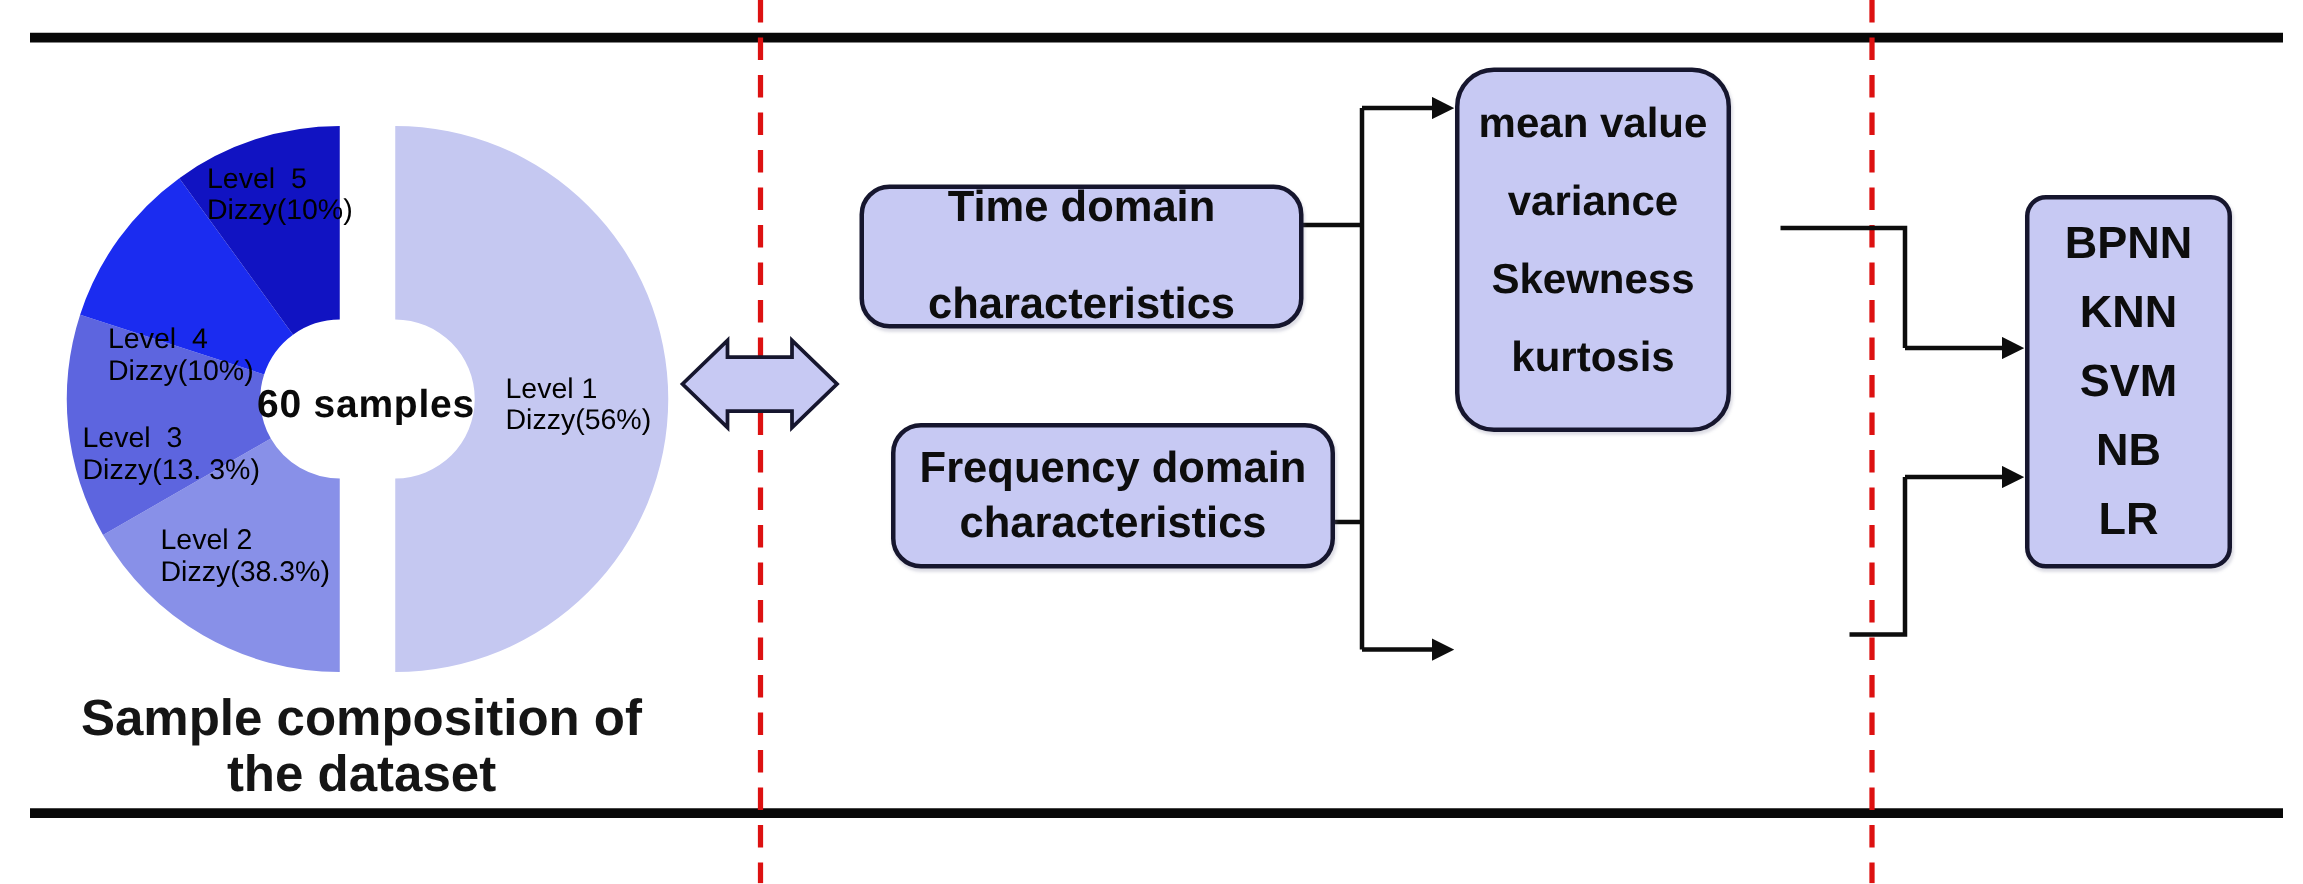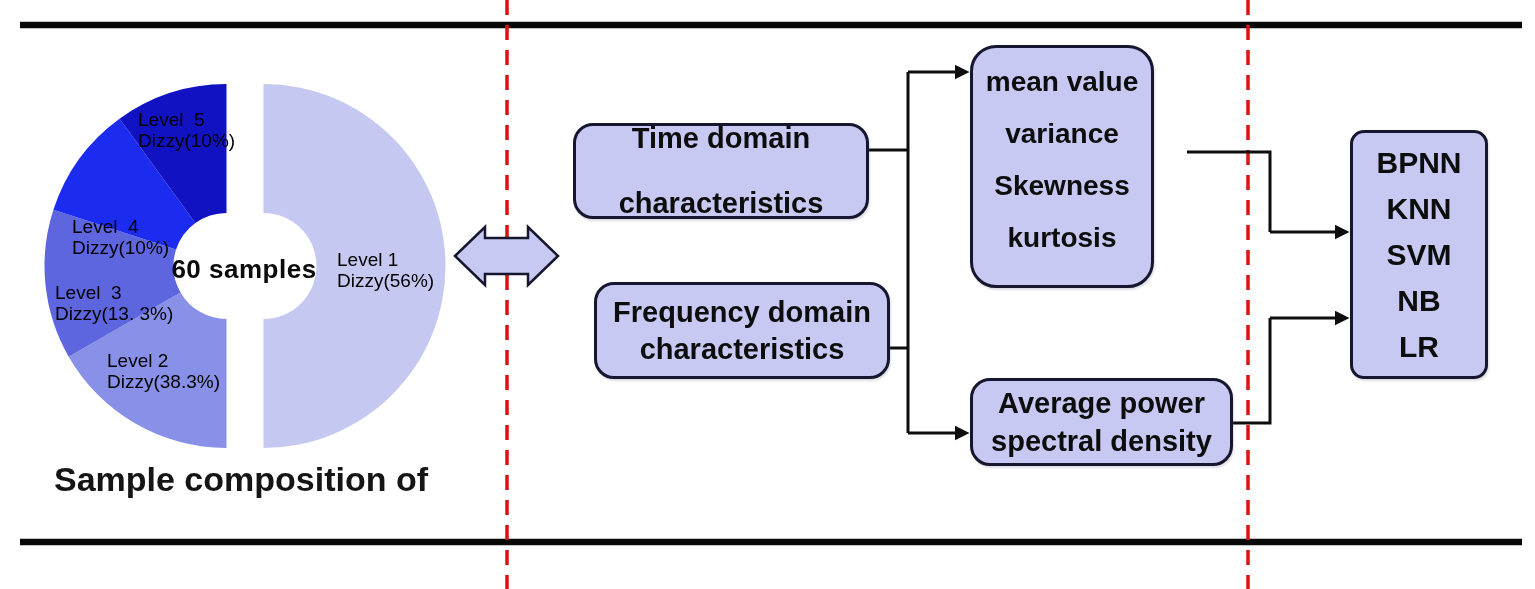--- a/index.html
+++ b/index.html
@@ -77,43 +77,40 @@
   <div class="pie-label" id="pielab-0"><span>Level 1</span><br><span>Dizzy(56%)</span></div>
   <div class="pie-label" id="pielab-1"><span>Level 2</span><br><span>Dizzy(38.3%)</span></div>
   <div class="pie-label" id="pielab-2"><span>Level  3</span><br><span>Dizzy(13. 3%)</span></div>
   <div class="pie-label" id="pielab-3"><span>Level  4</span><br><span>Dizzy(10%)</span></div>
   <div class="pie-label" id="pielab-4"><span>Level  5</span><br><span>Dizzy(10%)</span></div>
 
   <div id="pie-center-label">60 samples</div>
 
   <div id="pie-caption">
     <span>Sample composition of</span><br>
+    <span>the dataset</span>
   </div>
 
   <div class="node" id="node-time">
     <span>Time domain</span>
     <span>characteristics</span>
   </div>
 
   <div class="node" id="node-freq">
     <span>Frequency domain</span>
     <span>characteristics</span>
   </div>
 
   <div class="node" id="node-timefeat">
     <span>mean value</span>
     <span>variance</span>
     <span>Skewness</span>
     <span>kurtosis</span>
   </div>
 
-  <div class="node" id="node-freqfeat">
-    <span>Average power</span>
-    <span>spectral density</span>
-  </div>
 
   <div class="node" id="node-cls">
     <span>BPNN</span>
     <span>KNN</span>
     <span>SVM</span>
     <span>NB</span>
     <span>LR</span>
   </div>
 
 </div>

